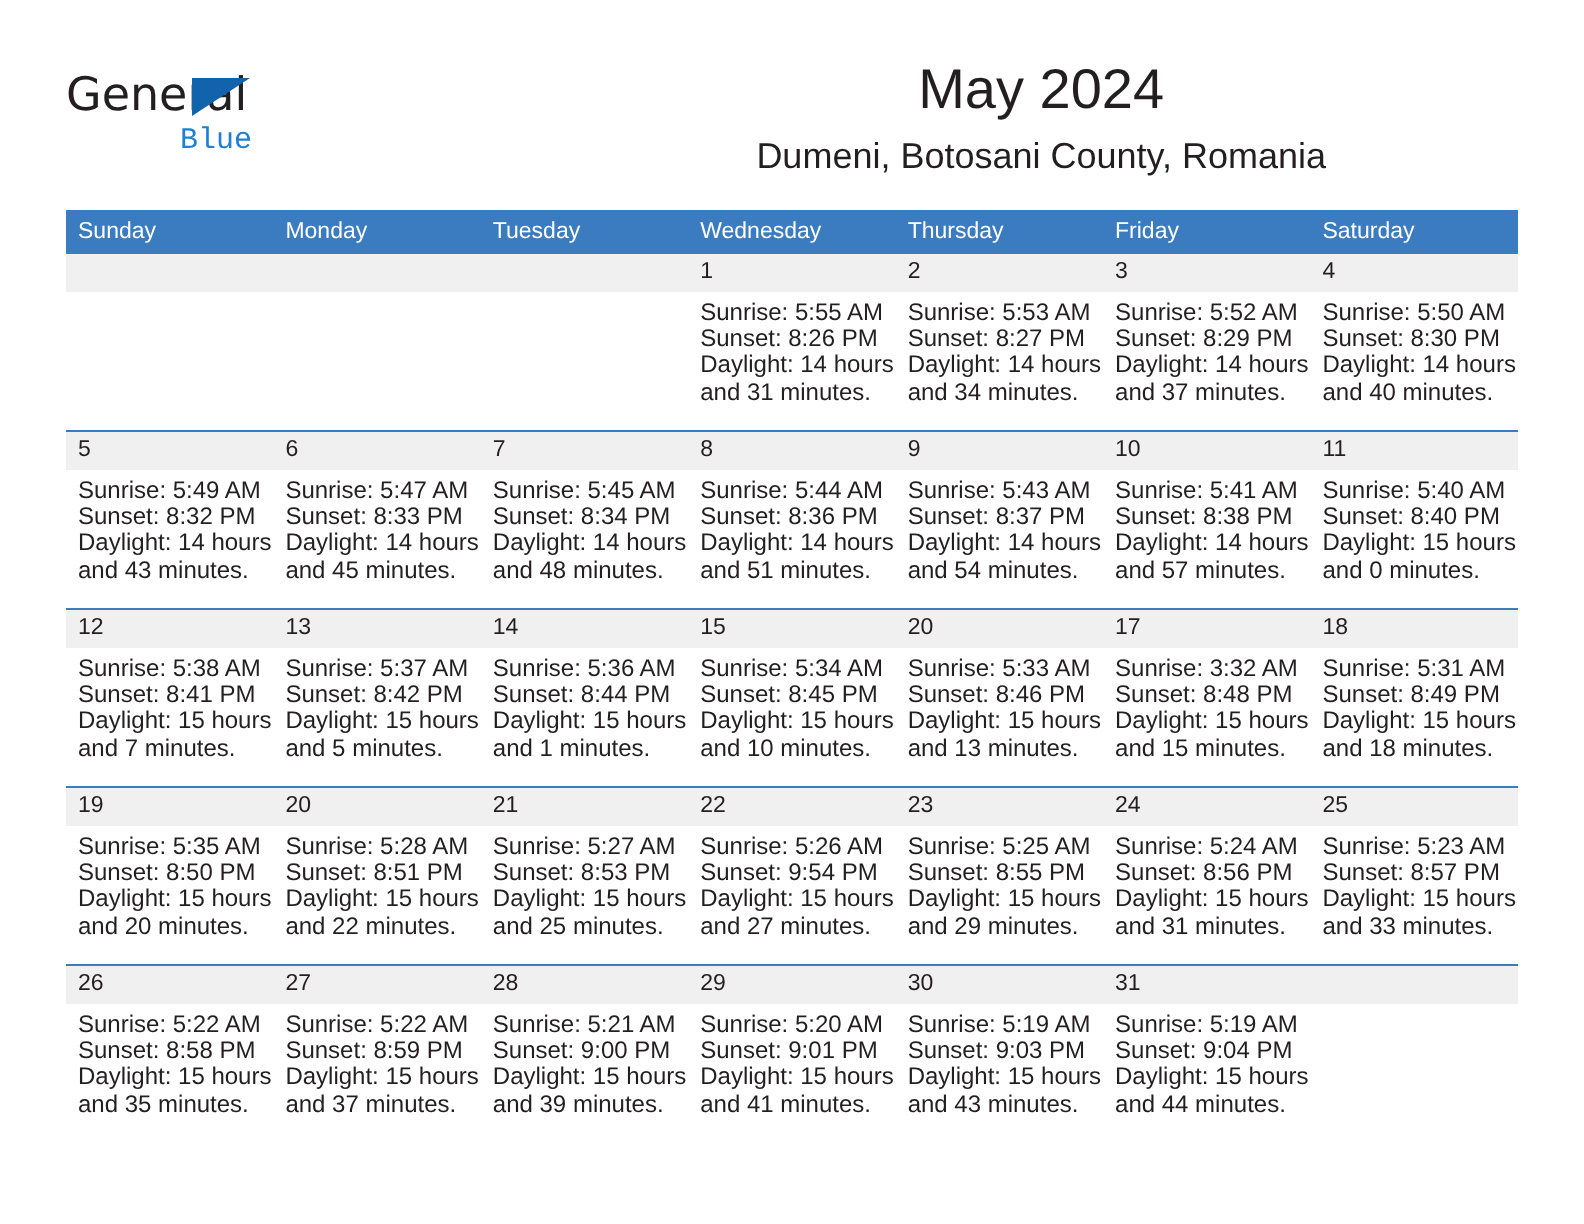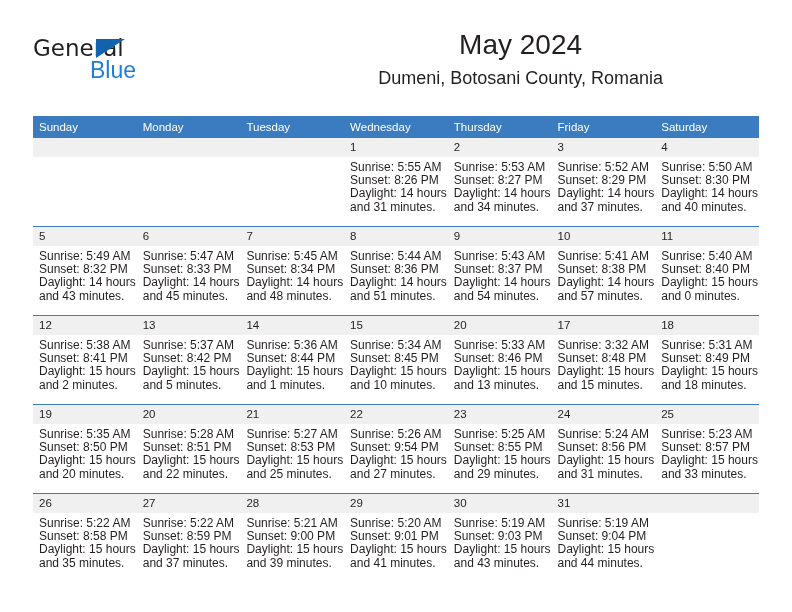--- a/index.html
+++ b/index.html
@@ -52,24 +52,24 @@
     top: 3px;
     width: 0;
     height: 0;
     border-left: 29px solid #1263ad;
     border-bottom: 19px solid transparent;
   }
   .brand-blue {
     position: absolute;
     left: 57px;
     top: 22px;
-    font-size: 23px;
+    font-size: 15px;
     color: #1f7fd4;
     line-height: 25px;
-    font-family: Liberation Sans, sans-serif;
+    font-family: Liberation Mono, monospace;
   }
 
   .titles {
     position: absolute;
     right: 0;
     top: 0;
     text-align: right;
   }
   .month-title {
     font-size: 28px;
@@ -89,21 +89,20 @@
   }
 
   
   .calendar {
     position: absolute;
     left: 33px;
     top: 105px;
     width: 726px;
     border-collapse: collapse;
     table-layout: fixed;
-    margin-top: 11px;
   }
   .calendar th {
     background: #3b7cc0;
     color: #ffffff;
     font-size: 11.5px;
     font-weight: normal;
     text-align: left;
     padding: 5px 0 5px 6px;
     height: 10px;
     line-height: 12px;
@@ -337,21 +336,21 @@
           </td>
         </tr>
         <tr class="week">
           <td>
             <div class="daycell">
               <div class="datestrip">12</div>
               <div class="details">
                 <div>Sunrise: 5:38 AM</div>
                 <div>Sunset: 8:41 PM</div>
                 <div>Daylight: 15 hours</div>
-                <div>and 2 minutes.</div>
+                <div>and 7 minutes.</div>
               </div>
             </div>
           </td>
           <td>
             <div class="daycell">
               <div class="datestrip">13</div>
               <div class="details">
                 <div>Sunrise: 5:37 AM</div>
                 <div>Sunset: 8:42 PM</div>
                 <div>Daylight: 15 hours</div>

